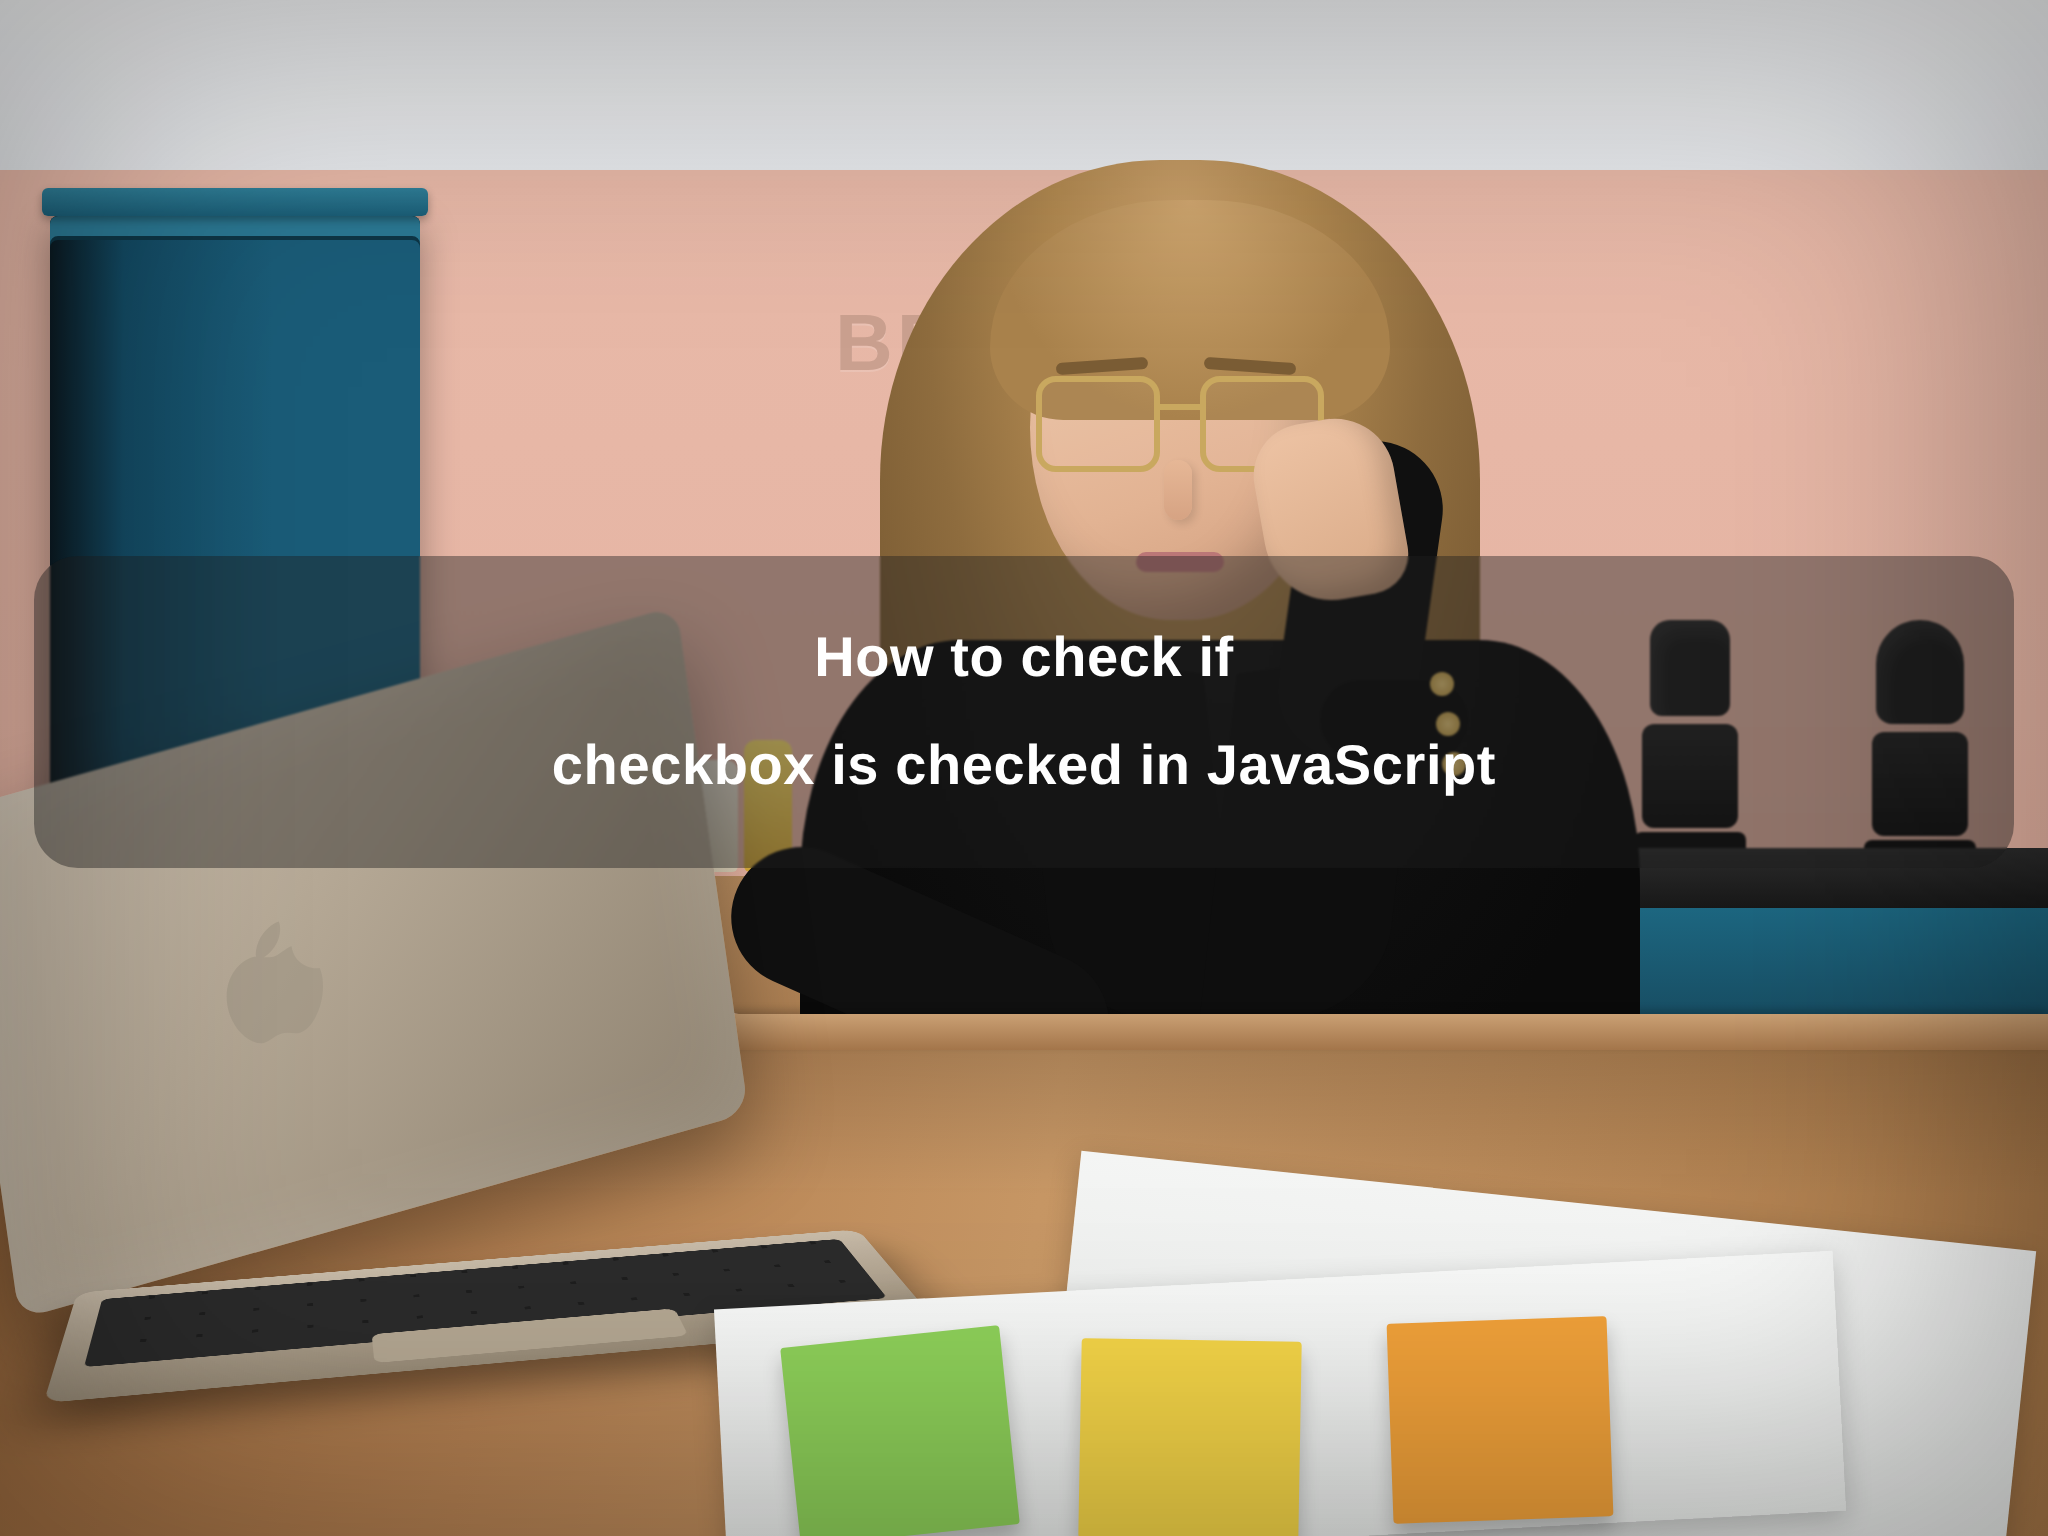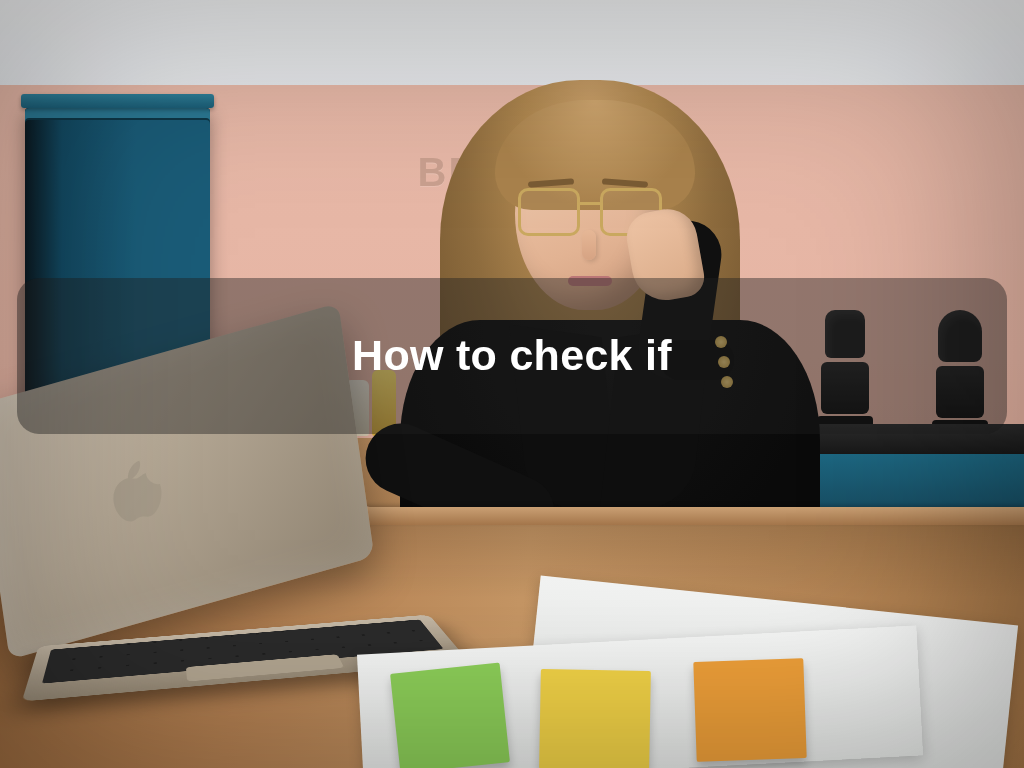--- a/index.html
+++ b/index.html
@@ -276,21 +276,21 @@
     flex-direction:column;
     align-items:center;
     justify-content:center;
     gap:22px;
     padding:18px 30px;
     backdrop-filter:blur(.5px);
   }
   .banner h1{
     color:#ffffff;
     font-weight:700;
-    font-size:43px;
+    font-size:28px;
     text-align:left;
     line-height:1.15;
     letter-spacing:.3px;
   }
 
   
   .vignette{
     position:absolute; inset:0;
     box-shadow: inset 0 0 180px 40px rgba(0,0,0,.28);
     pointer-events:none;
@@ -378,16 +378,17 @@
   </div>
 
   <div class="paper p2"></div>
   <div class="paper p1"></div>
   <div class="sticky s1"></div>
   <div class="sticky s2"></div>
   <div class="sticky s3"></div>
 
   <div class="banner">
     <h1>How to check if</h1>
+    <h1>checkbox is checked in JavaScript</h1>
   </div>
 
   <div class="vignette"></div>
 </div>
 
 </body></html>

